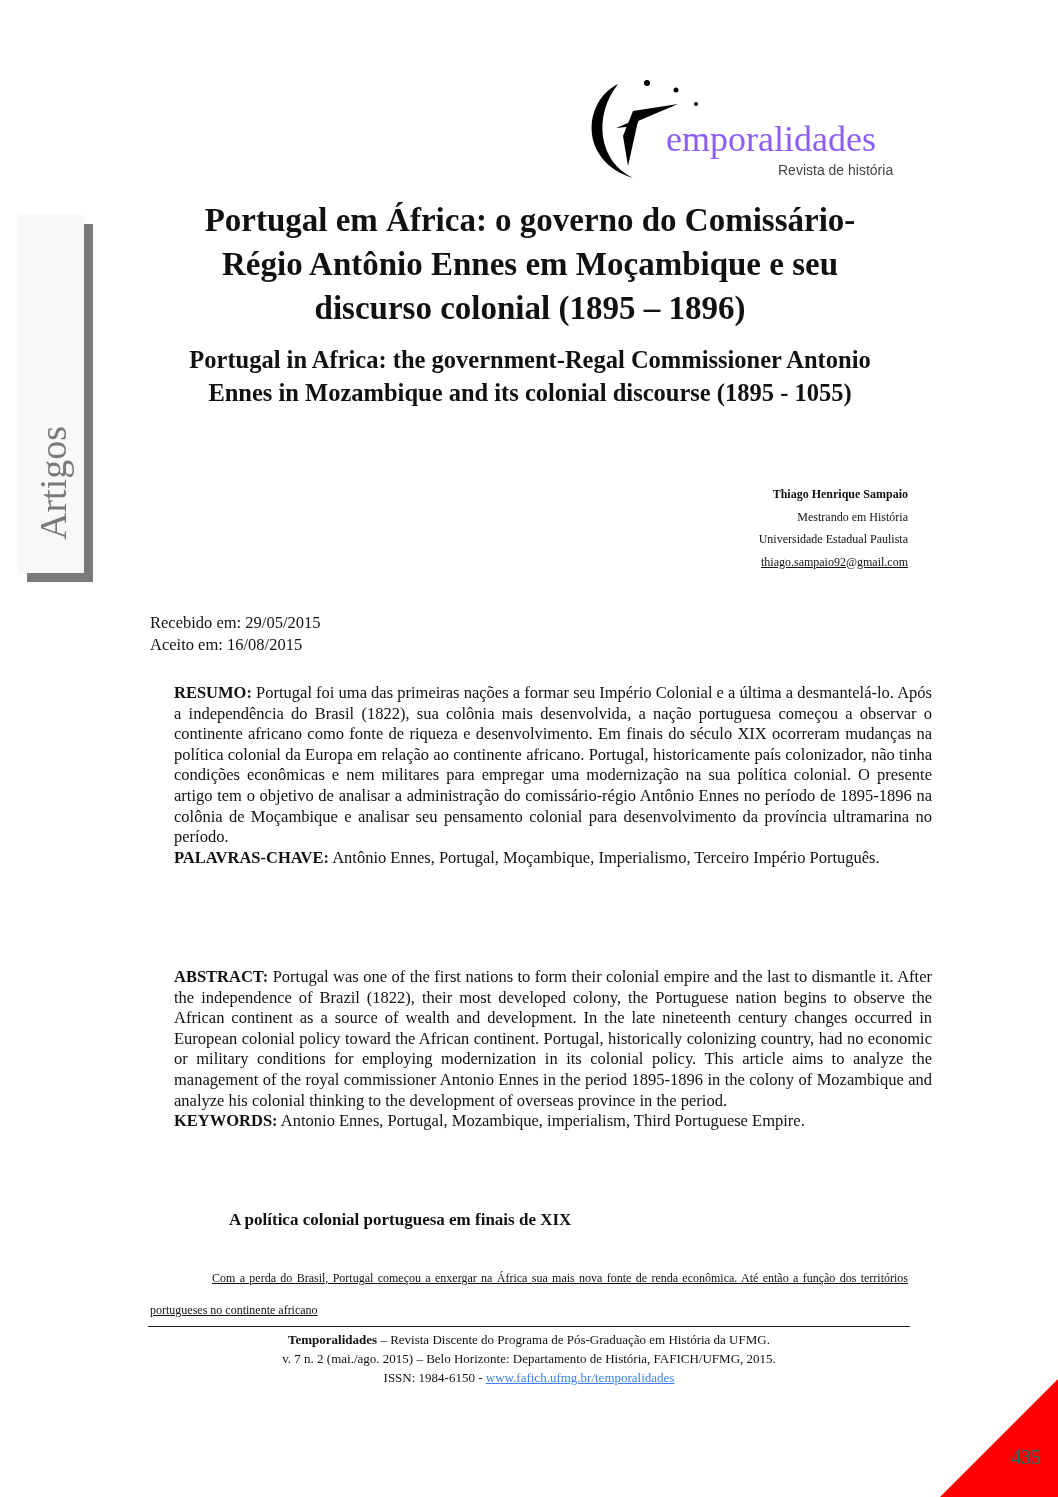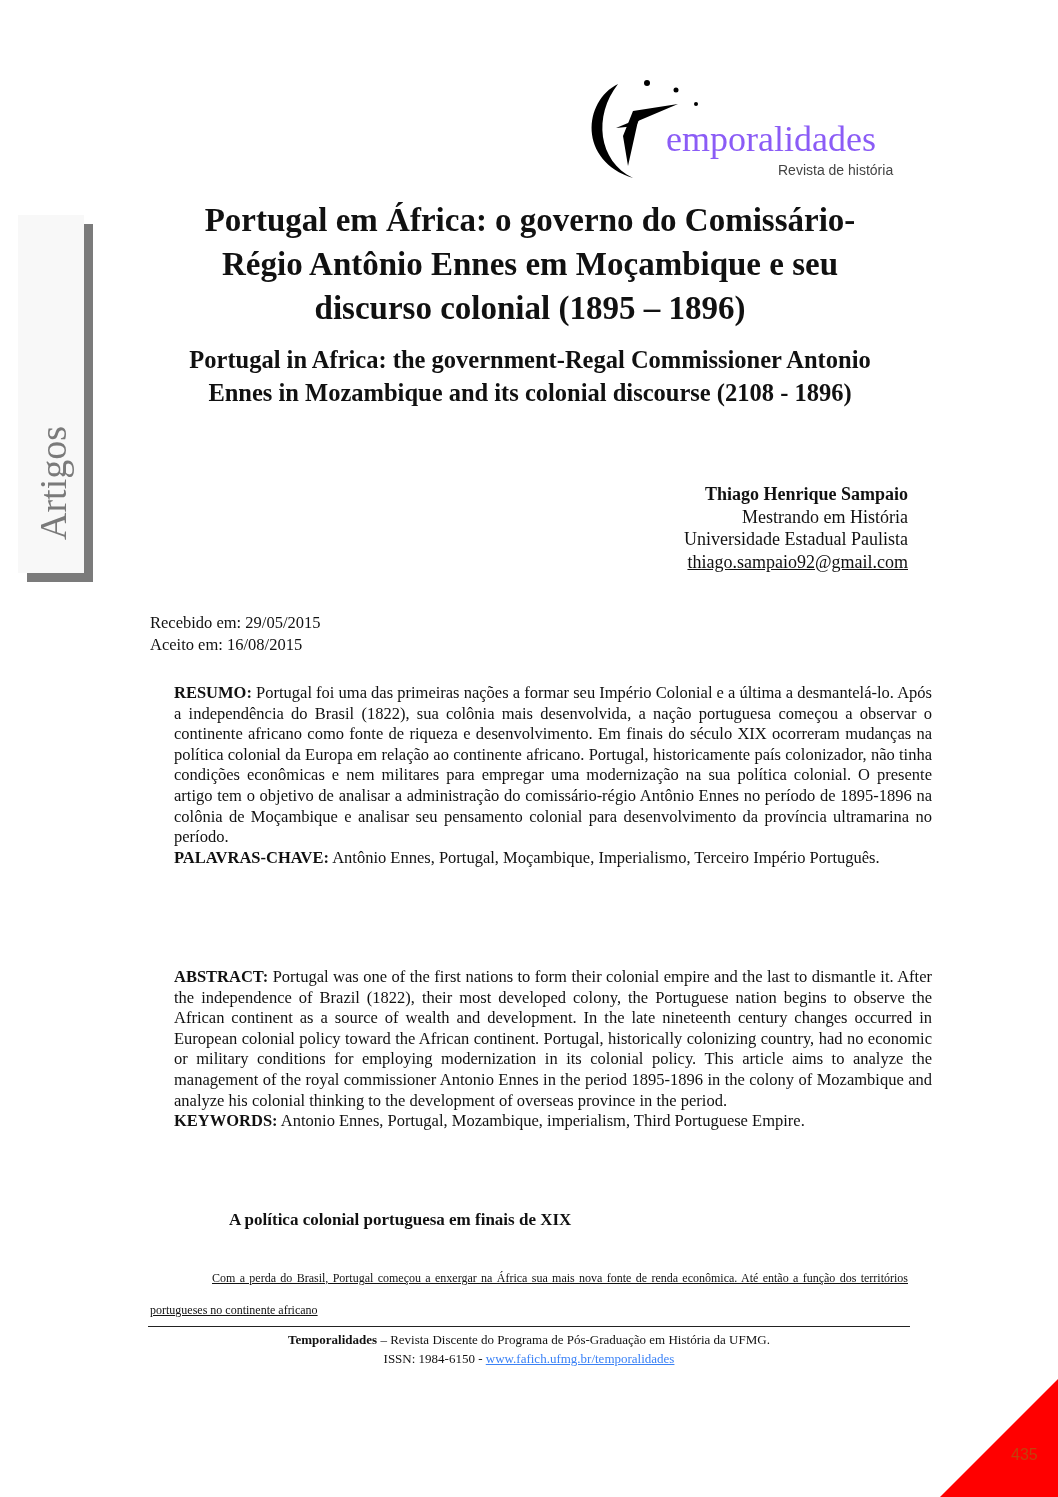--- a/index.html
+++ b/index.html
@@ -12,39 +12,39 @@
               font-family:"Liberation Sans", sans-serif; }
   .side-tab { position:absolute; left:18px; top:215px; width:66px; height:358px;
               background:#f8f8f8; box-shadow:9px 9px 0 #7b7b7b; }
   .side-label { position:absolute; left:31px; top:540px; transform-origin:0 0;
                 transform:rotate(-90deg); font-size:38px; color:#7a7a7a; white-space:nowrap;
                 font-family:"Liberation Serif", serif; }
   .title-pt { position:absolute; left:165px; width:730px; top:198px; text-align:center;
               font-size:33px; font-weight:bold; line-height:44px; }
   .title-en { position:absolute; left:165px; width:730px; top:343px; text-align:center;
               font-size:24.5px; font-weight:bold; line-height:33px; }
-  .author { position:absolute; right:150px; top:483px; text-align:right; font-size:18px; line-height:22.5px; }
+  .author { position:absolute; right:150px; top:483px; text-align:right; font-size:12px; line-height:22.5px; }
   .author .name { font-weight:bold; }
   .author a { color:#111; text-decoration:underline; }
   .dates { position:absolute; left:150px; top:612px; font-size:16.5px; line-height:22px; }
   .abs { position:absolute; left:150px; width:758px; font-size:16.5px; line-height:20.6px;
          text-align:justify;margin-left:24px; }
   .resumo { top:683px; }
   .abstract { top:967px; }
   .abs b { font-weight:bold; }
   .section-h { position:absolute; left:229px; top:1210px; font-size:17px; font-weight:bold; }
   .body-p { position:absolute; left:150px; width:758px; top:1262px; font-size:12px; line-height:32px;
             text-align:justify; text-indent:62px;text-decoration:underline; }
   .footer-rule { position:absolute; left:148px; top:1326px; width:762px; height:0; border-top:1.5px solid #222; }
   .footer { position:absolute; left:148px; width:762px; top:1330px; text-align:center; font-size:13px; line-height:19px; }
   .footer a { color:#3b82f6; text-decoration:underline; }
   .corner { position:absolute; right:0; bottom:0; width:0; height:0;
             border-left:118px solid transparent; border-bottom:118px solid #ff0000; }
-  .page-num { position:absolute; left:1011px; top:1446px; font-size:16px; color:#c2410c;
-              font-family:Liberation Sans, sans-serif; }
+  .page-num { position:absolute; left:1011px; top:1446px; font-size:20px; color:#0f766e;
+              font-family:Liberation Serif, serif; }
 </style>
 </head>
 <body>
 
 <div class="logo">
   <svg width="120" height="120" viewBox="0 0 120 120" style="position:absolute;left:0;top:0">
     <path d="M40 18 C5 35 0 95 55 112 C20 95 15 50 40 18 Z" fill="#000"></path>
     <path d="M45 70 L55 45 L100 38 L60 55 L50 100 Z" fill="#000"></path>
     <path d="M38 62 L62 52 L58 60 Z" fill="#000"></path>
     <circle cx="69" cy="17" r="3" fill="#000"></circle>
@@ -53,21 +53,21 @@
     <circle cx="127" cy="62" r="2.5" fill="#000"></circle>
   </svg>
   <span class="logo-word">emporalidades</span>
   <span class="logo-sub">Revista de história</span>
 </div>
 
 <div class="side-tab"></div>
 <div class="side-label">Artigos</div>
 
 <div class="title-pt">Portugal em África: o governo do Comissário-Régio Antônio Ennes em Moçambique e seu discurso colonial (1895 – 1896)</div>
-<div class="title-en">Portugal in Africa: the government-Regal Commissioner Antonio Ennes in Mozambique and its colonial discourse (2108 - 1896)</div>
+<div class="title-en">Portugal in Africa: the government-Regal Commissioner Antonio Ennes in Mozambique and its colonial discourse (1895 - 1055)</div>
 
 <div class="author">
   <div class="name">Thiago Henrique Sampaio</div>
   <div>Mestrando em História</div>
   <div>Universidade Estadual Paulista</div>
   <div><a>thiago.sampaio92@gmail.com</a></div>
 </div>
 
 <div class="dates">
   <div>Recebido em: 29/05/2015</div>
@@ -83,17 +83,18 @@
   <div><b>ABSTRACT:</b> <span>Portugal was one of the first nations to form their colonial empire and the last to dismantle it. After the independence of Brazil (1822), their most developed colony, the Portuguese nation begins to observe the African continent as a source of wealth and development. In the late nineteenth century changes occurred in European colonial policy toward the African continent. Portugal, historically colonizing country, had no economic or military conditions for employing modernization in its colonial policy. This article aims to analyze the management of the royal commissioner Antonio Ennes in the period 1895-1896 in the colony of Mozambique and analyze his colonial thinking to the development of overseas province in the period.</span></div>
   <div><b>KEYWORDS:</b> <span>Antonio Ennes, Portugal, Mozambique, imperialism, Third Portuguese Empire.</span></div>
 </div>
 
 <div class="section-h">A política colonial portuguesa em finais de XIX</div>
 <div class="body-p">Com a perda do Brasil, Portugal começou a enxergar na África sua mais nova fonte de renda econômica. Até então a função dos territórios portugueses no continente africano</div>
 
 <div class="footer-rule"></div>
 <div class="footer">
   <div><b>Temporalidades</b><span> – Revista Discente do Programa de Pós-Graduação em História da UFMG.</span></div>
+  <div>v. 7 n. 2 (mai./ago. 2015) – Belo Horizonte: Departamento de História, FAFICH/UFMG, 2015.</div>
   <div><span>ISSN: 1984-6150 - </span><a>www.fafich.ufmg.br/temporalidades</a></div>
 </div>
 
 <div class="corner"></div>
 <div class="page-num">435</div>
 
 </body></html>

